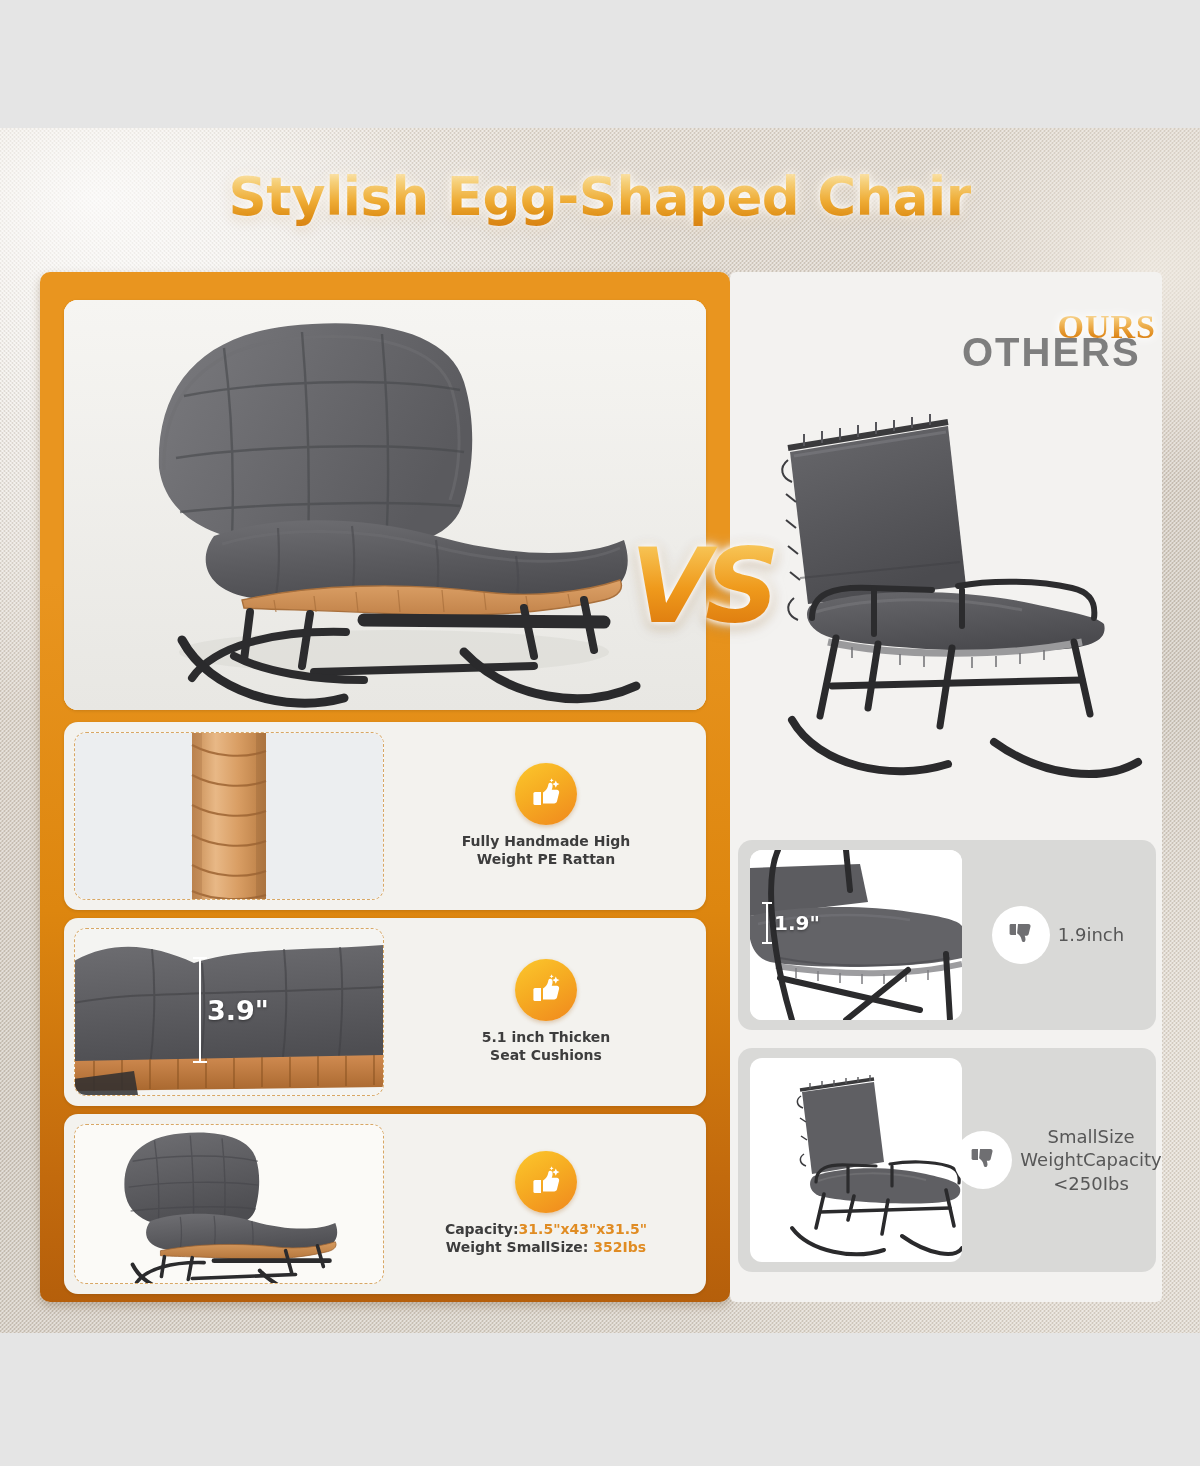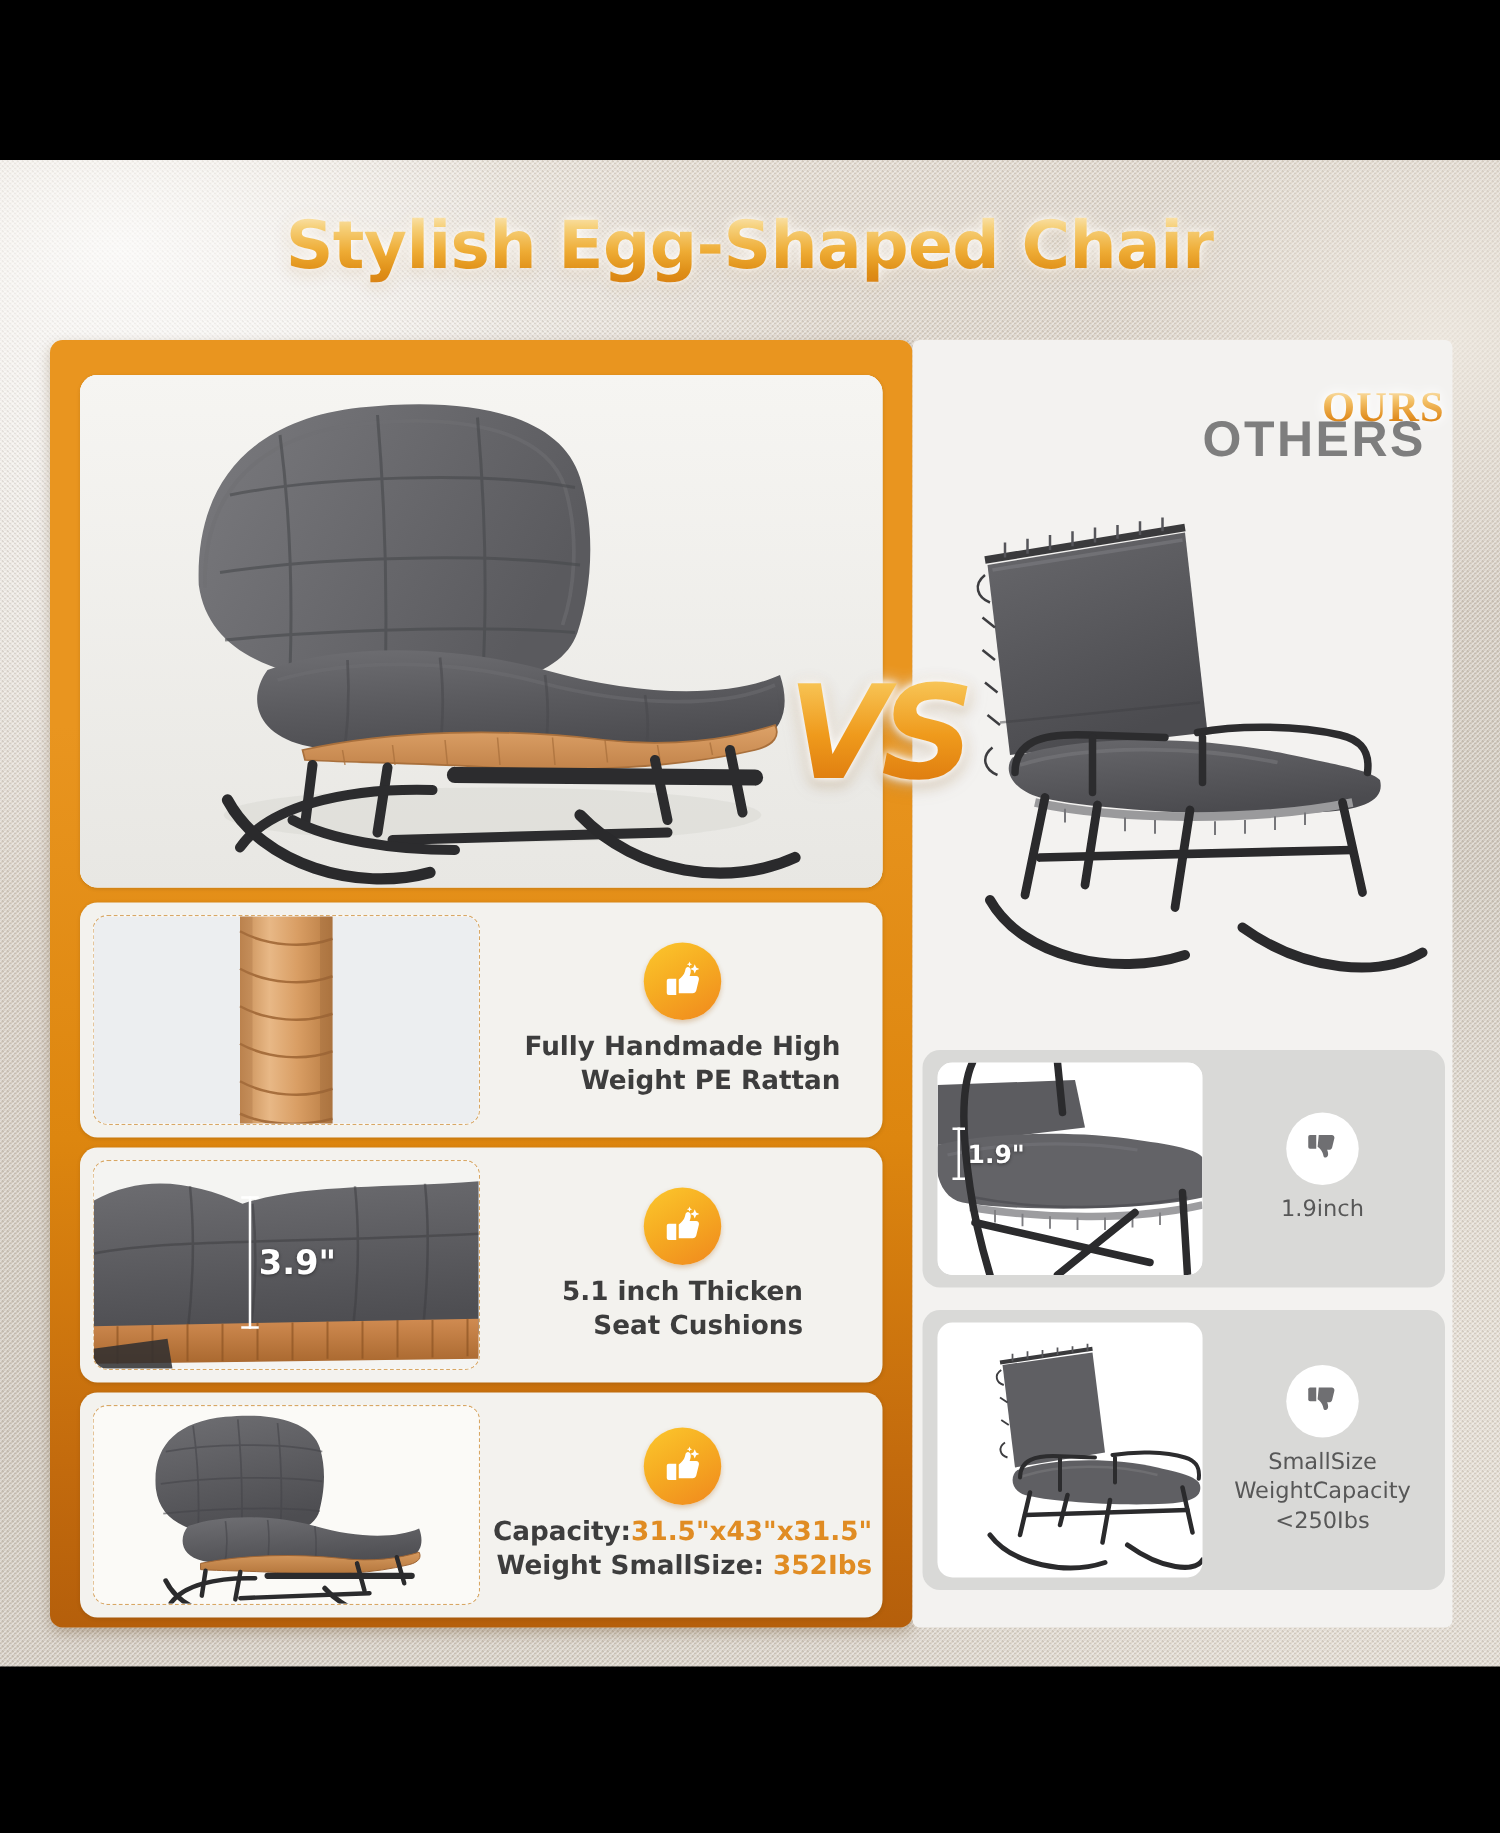--- a/index.html
+++ b/index.html
@@ -4,21 +4,21 @@
 <style>
   * { margin:0; padding:0; box-sizing:border-box; }
   html, body { width:1200px; height:1466px; }
   body {
     font-family:"Liberation Sans", sans-serif;
     background:#ffffff;
     overflow:hidden;
   }
 
   
-  .page { position:relative; width:1200px; height:1466px; background:#000000; }
+  .page { position:relative; width:1200px; height:1466px; background:#e5e5e5; }
 
   .bg-fabric{
     position:absolute; left:0; top:128px; width:1200px; height:1205px;
     background-color:#cdc6bd;
     background-image:
       linear-gradient(135deg, rgba(255,255,255,.40) 25%, transparent 25%, transparent 50%, rgba(255,255,255,.40) 50%, rgba(255,255,255,.40) 75%, transparent 75%),
       linear-gradient(45deg, rgba(120,110,98,.16) 25%, transparent 25%, transparent 50%, rgba(120,110,98,.16) 50%, rgba(120,110,98,.16) 75%, transparent 75%),
       radial-gradient(ellipse 700px 500px at 18% 22%, rgba(255,255,255,.85), rgba(255,255,255,0) 70%),
       radial-gradient(ellipse 620px 560px at 86% 78%, rgba(236,229,219,.92), rgba(236,229,219,0) 72%),
       linear-gradient(160deg,#e9e2d8 0%,#d7cec3 38%,#cfc7bc 62%,#ddd6cc 100%);
@@ -88,21 +88,21 @@
     display:flex; flex-direction:column; align-items:center; justify-content:center; gap:8px;
   }
   .thumb-badge{
     width:62px; height:62px; border-radius:50%;
     background:linear-gradient(150deg,#fcc72d 0%,#f6ac22 45%,#f0881d 100%);
     display:flex; align-items:center; justify-content:center;
     box-shadow:0 2px 4px rgba(170,100,20,.3);
     flex:none;
   }
   .feat-text{
-    text-align:right; color:#3d3d3d; font-size:21px; font-weight:600; line-height:1.28;
+    text-align:center; color:#3d3d3d; font-size:14px; font-weight:600; line-height:1.28;
     font-family:"DejaVu Sans", sans-serif;
   }
   .spec-line{ white-space:nowrap; }
   .spec-val{ color:#e08c23; font-weight:700; }
 
   
   .vs{
     position:absolute; left:612px; top:518px; width:180px; height:135px; z-index:9;
     display:flex; align-items:center; justify-content:center;
     font-family:"DejaVu Sans", sans-serif;
@@ -130,21 +130,21 @@
     position:absolute; left:738px; width:418px; background:#d9d9d7; border-radius:14px;
   }
   .ocard.c1{ top:840px; height:190px; }
   .ocard.c2{ top:1048px; height:224px; }
   .ophoto{
     position:absolute; left:12px; top:10px; bottom:10px; width:212px;
     background:#ffffff; border-radius:12px; overflow:hidden;
   }
   .oright{
     position:absolute; left:228px; right:6px; top:0; bottom:0;
-    display:flex; flex-direction:column; align-items:center; justify-content:center; gap:8px;
+    display:flex; flex-direction:row; align-items:center; justify-content:center; gap:8px;
   }
   .down-badge{
     width:58px; height:58px; border-radius:50%; background:#ffffff;
     display:flex; align-items:center; justify-content:center; flex:none;
   }
   .otext{ text-align:center; color:#575757; font-size:18px; line-height:1.3; font-family:"DejaVu Sans", sans-serif; }
 
   
   .dim{ position:absolute; display:flex; align-items:center; gap:6px; z-index:4; }
   .dim .bar{ position:relative; width:2px; background:#fff; }

